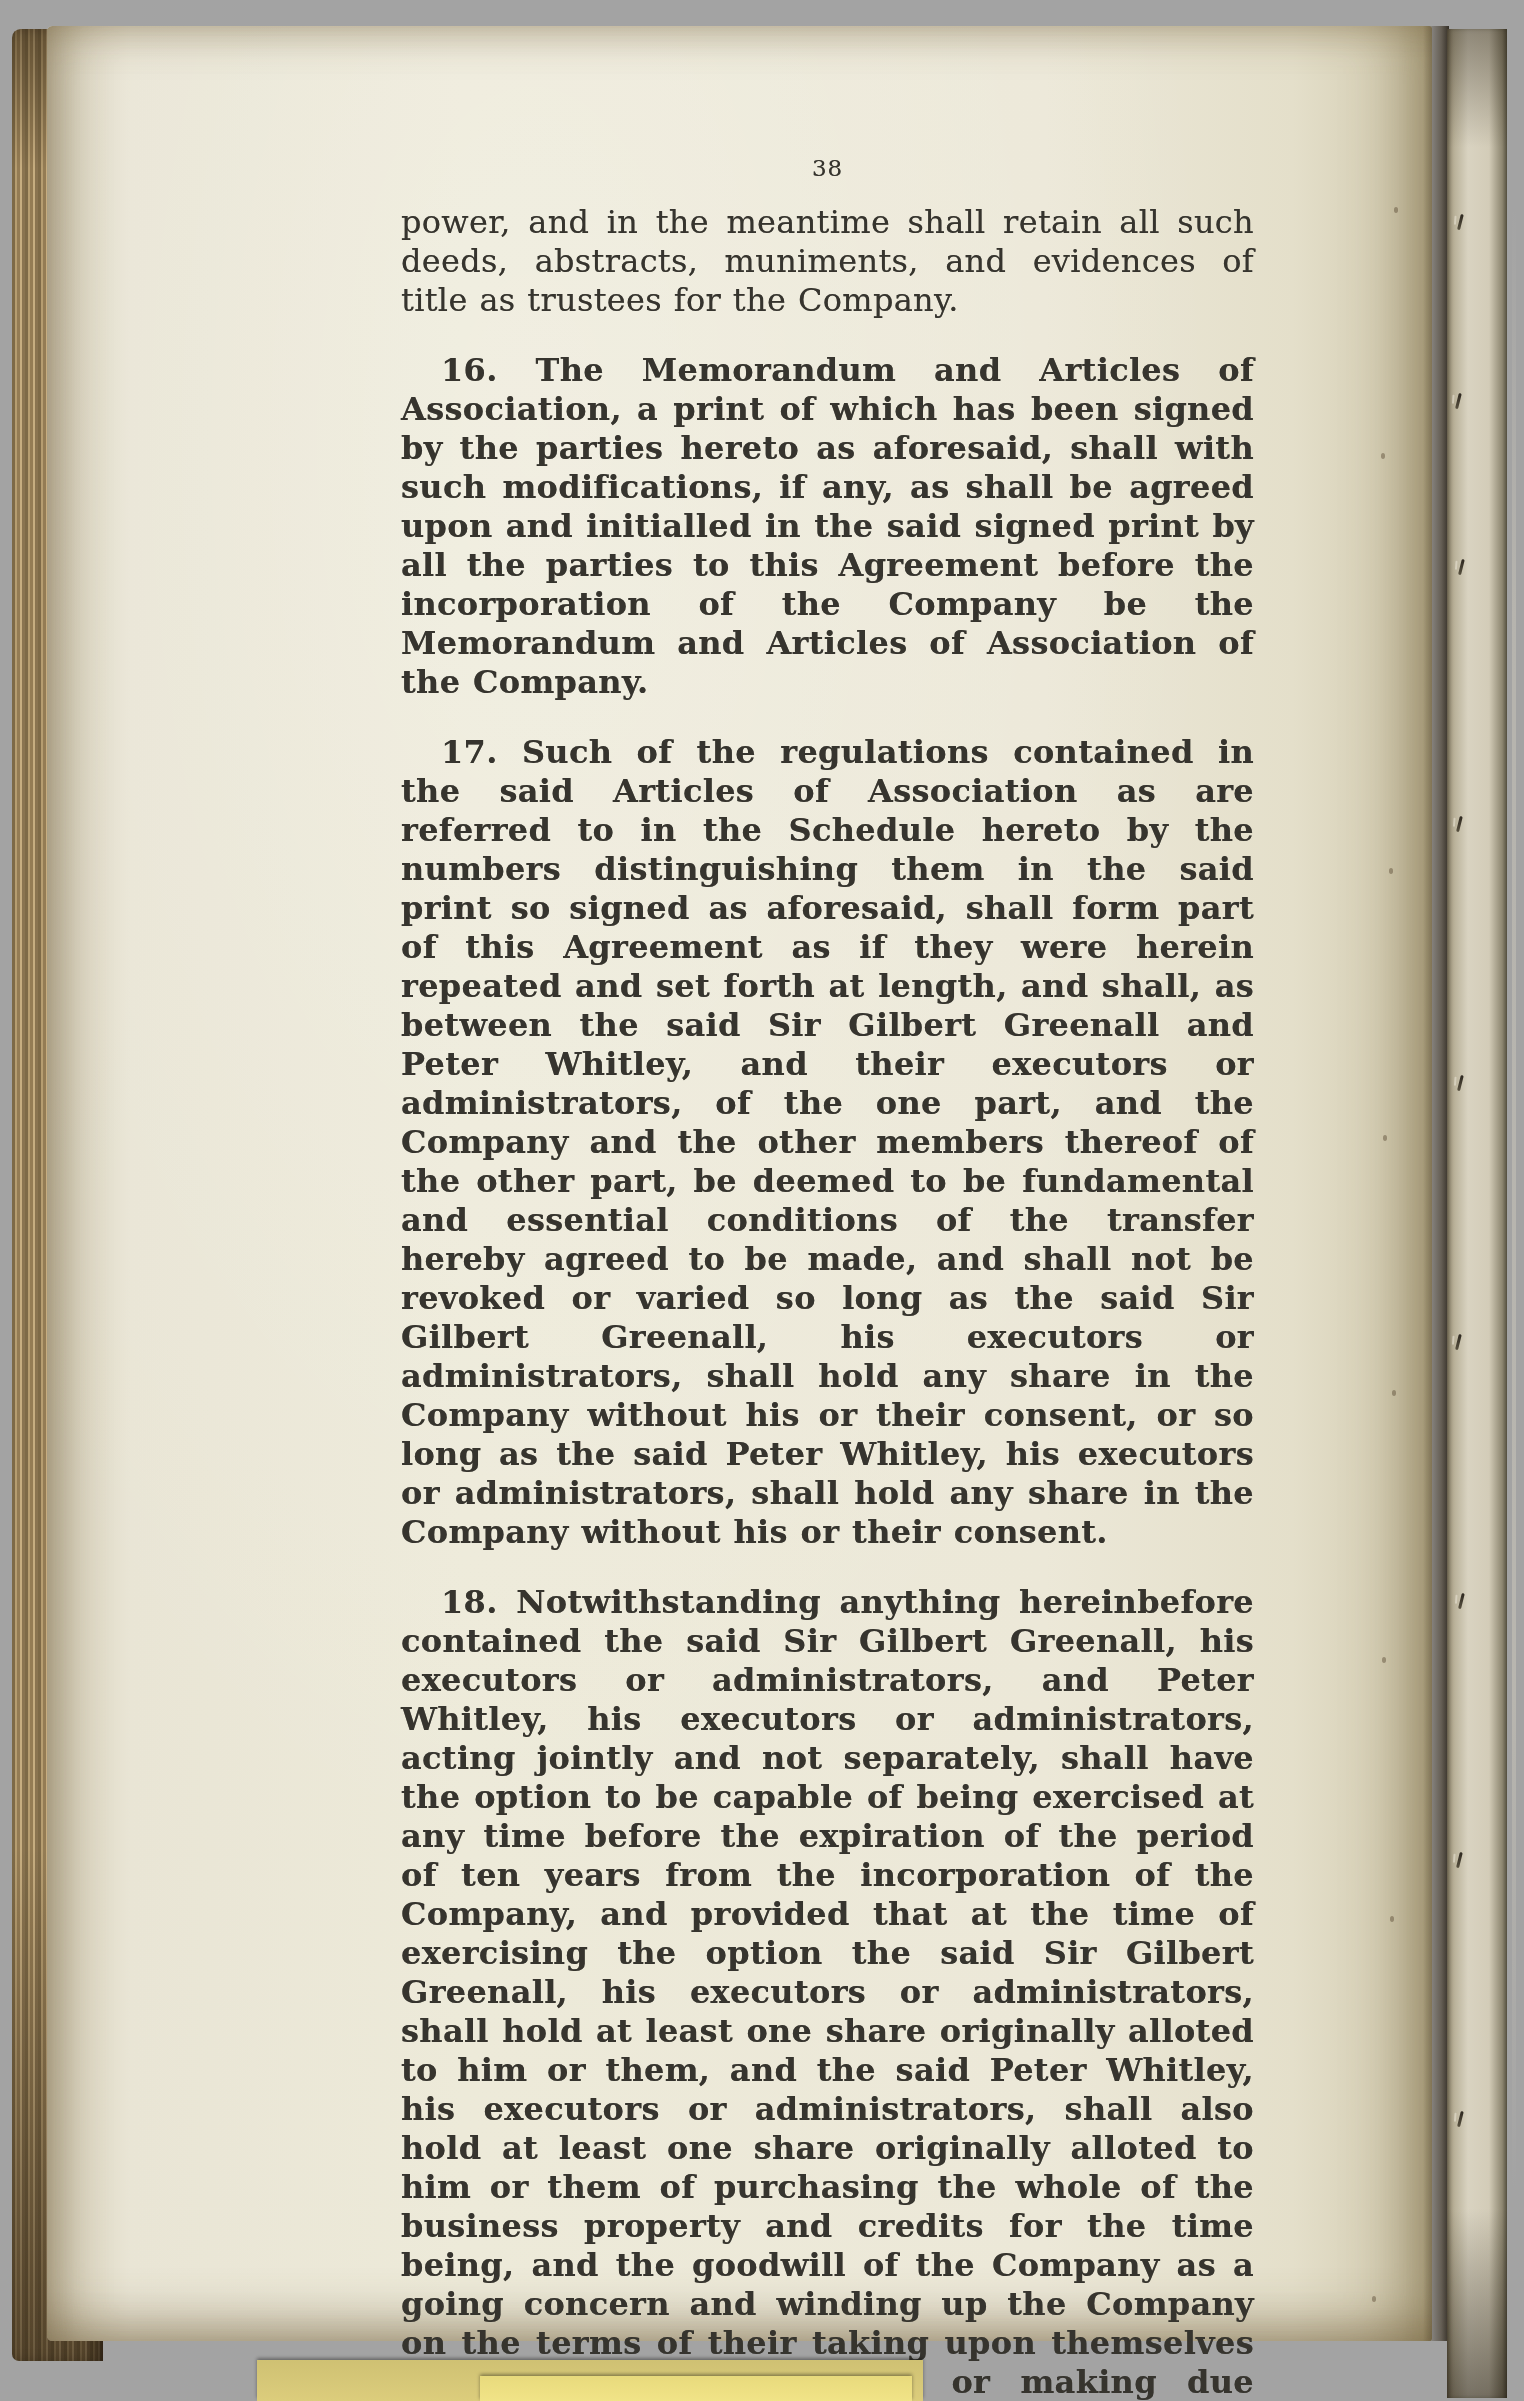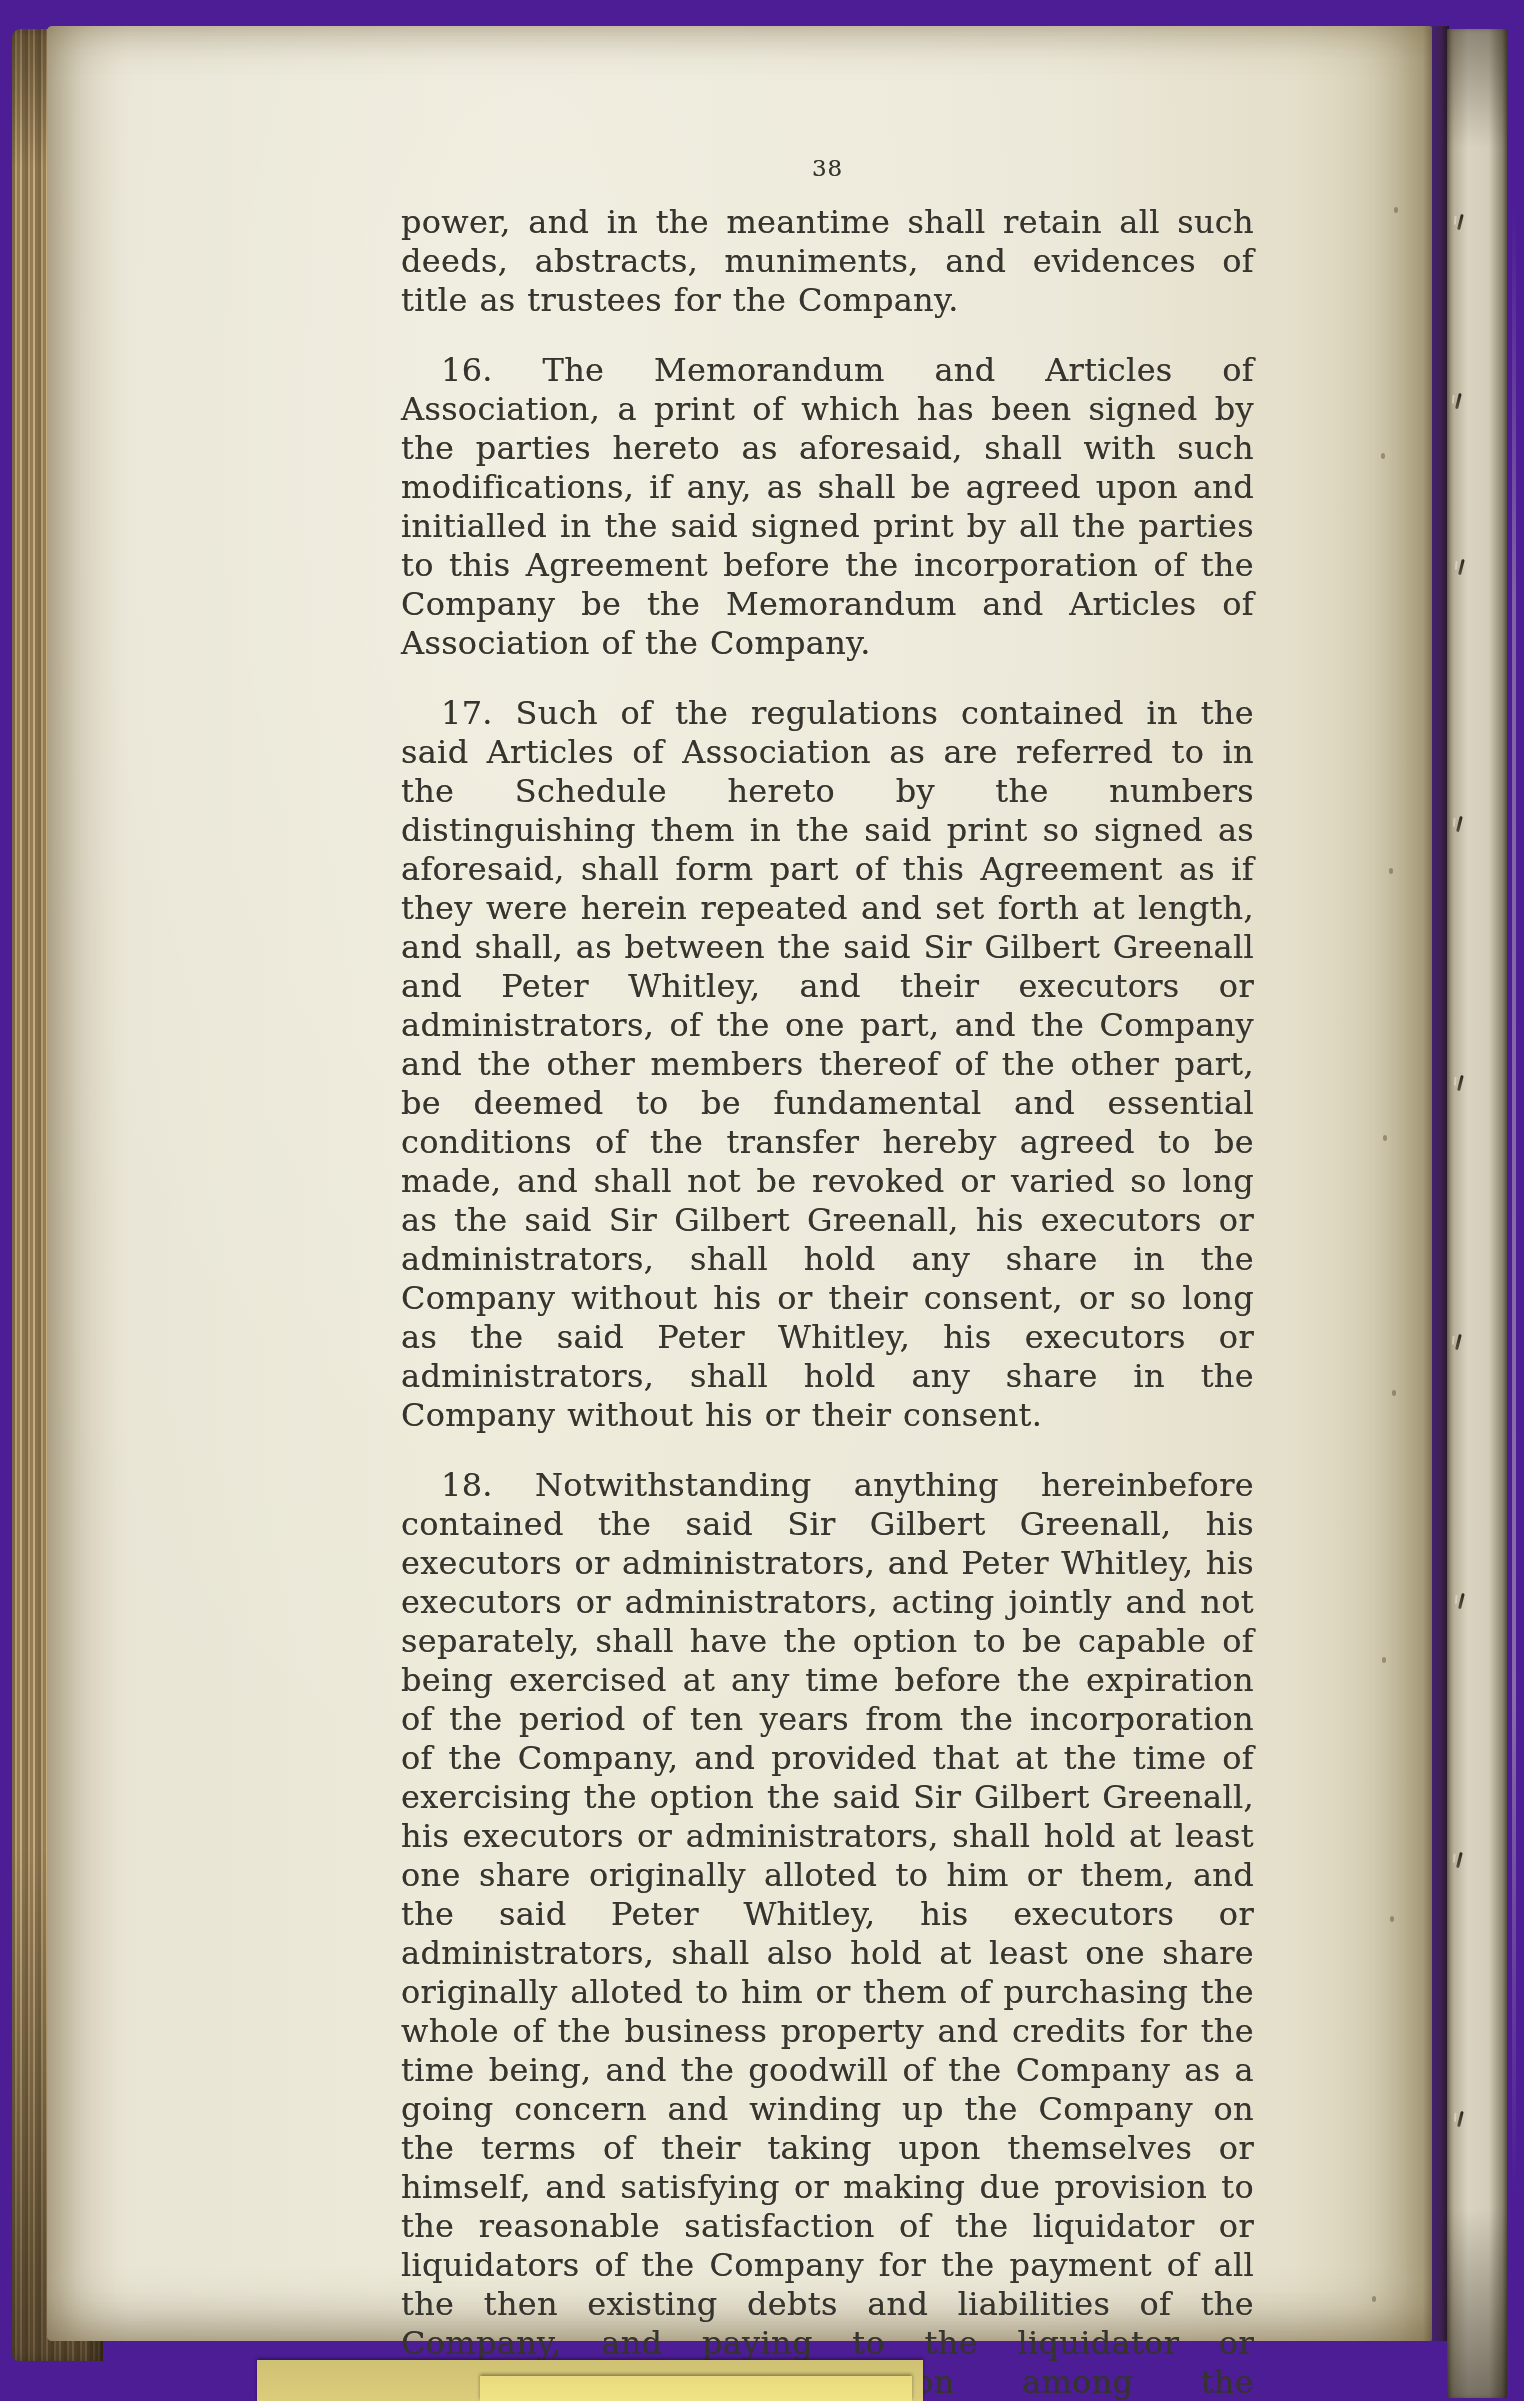--- a/index.html
+++ b/index.html
@@ -4,21 +4,21 @@
 <style>
   html, body {
     margin: 0;
     padding: 0;
     background: #0b0a08;
   }
   .photo {
     position: relative;
     width: 1524px;
     height: 2401px;
-    background: #4c1d95;
+    background: #a3a3a3;
     overflow: hidden;
     font-family: "DejaVu Serif", "Liberation Serif", serif;
   }
 
   
   .page-stack-left {
     position: absolute;
     left: 12px;
     top: 29px;
     width: 91px;
@@ -155,20 +155,21 @@
     line-height: 39px;
     text-align: justify;
     letter-spacing: 0.3px;
     word-spacing: 1.3px;
   }
   .para + .para {
     margin-top: 31px;
   }
   .para.indent {
     text-indent: 40px;
+    font-weight: bold;
   }
 </style>
 </head>
 <body>
 
 <div class="photo">
 
   <div class="page-stack-left"></div>
 
   <div class="paper">

